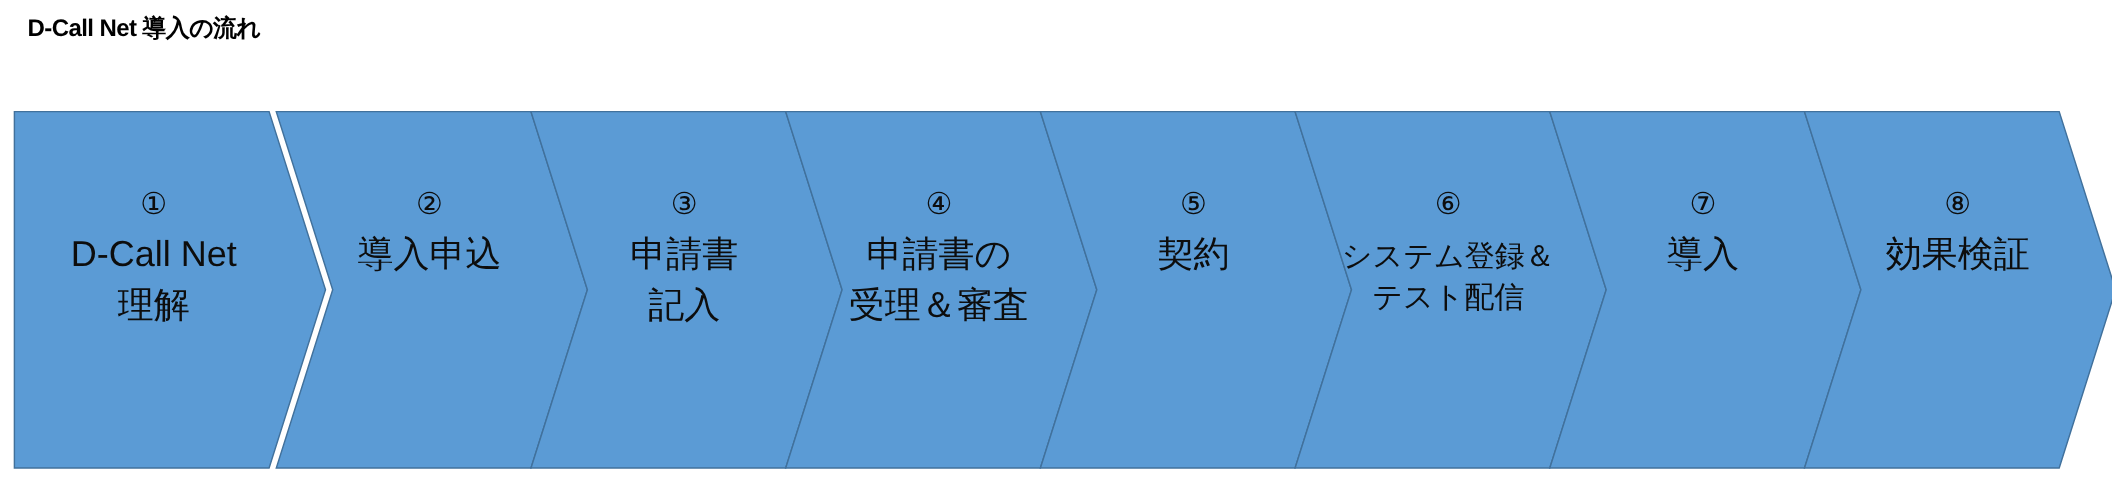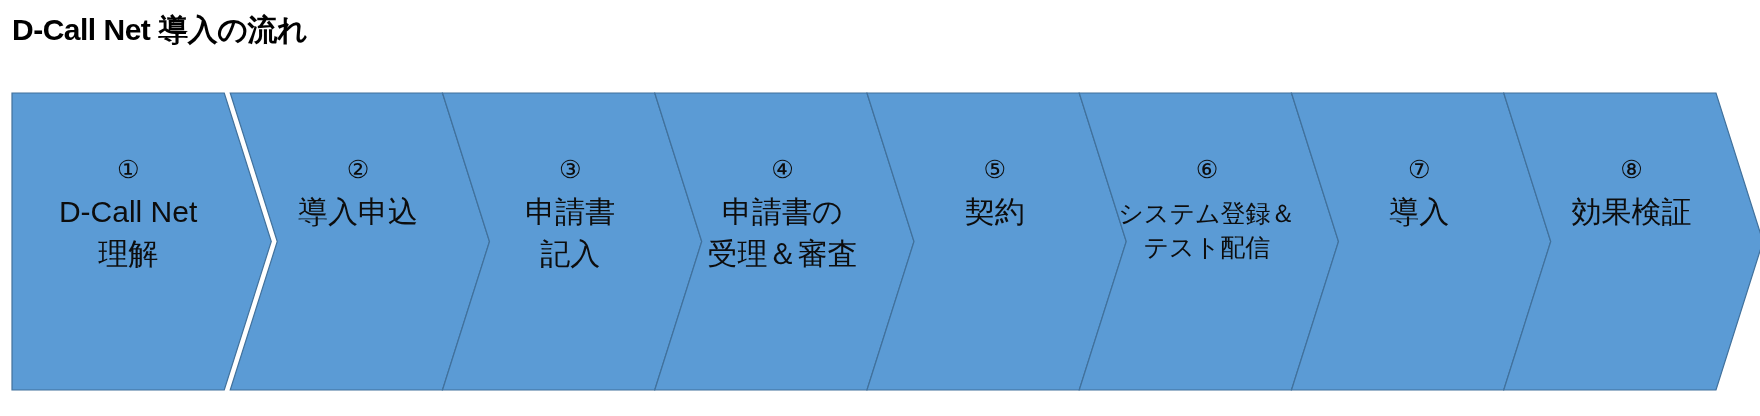--- a/index.html
+++ b/index.html
@@ -8,23 +8,23 @@
     background: #ffffff;
   }
   body {
     width: 1760px;
     height: 416px;
     font-family: "Liberation Sans", "DejaVu Sans", sans-serif;
     overflow: hidden;
   }
   #page-title {
     position: absolute;
-    left: 12px;
+    left: 23px;
     top: 10px;
-    font-size: 30px;
+    font-size: 20px;
     font-weight: bold;
     color: #000000;
     letter-spacing: -0.5px;
     white-space: nowrap;
   }
   #flow-diagram {
     position: absolute;
     left: 0;
     top: 0;
     width: 1760px;

